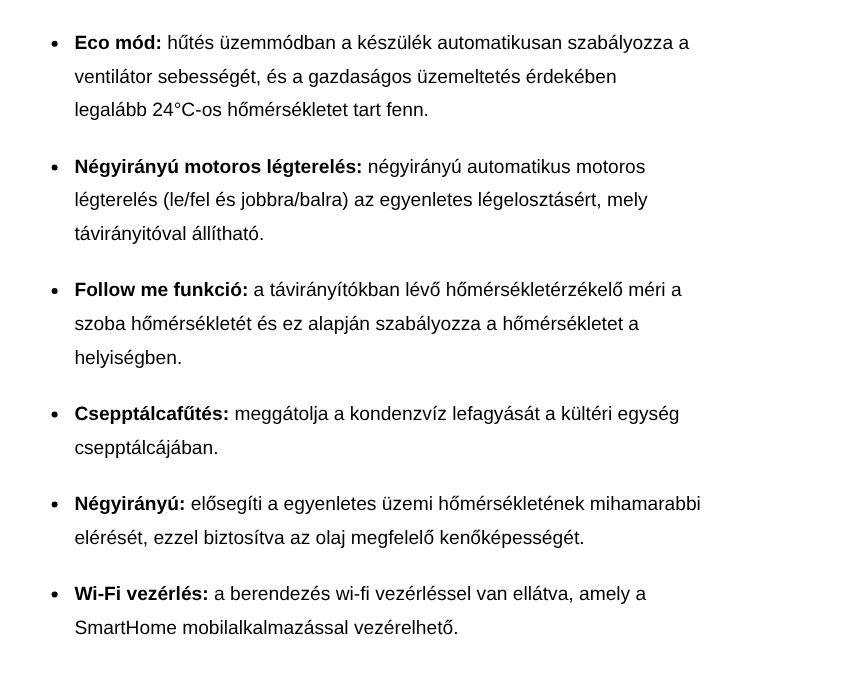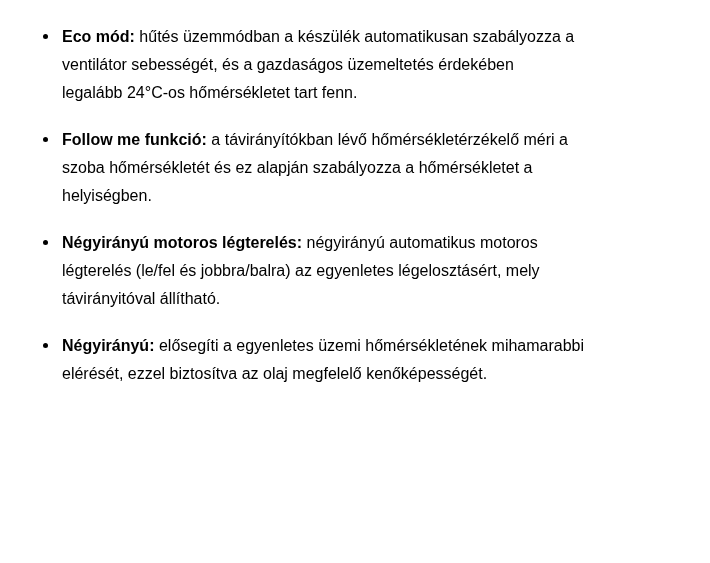--- a/index.html
+++ b/index.html
@@ -60,37 +60,49 @@
     <li>
       <span class="bullet-dot"></span>
       <span class="feature-term">Eco mód:</span>
       <span class="feature-desc">hűtés üzemmódban a készülék automatikusan szabályozza a
 ventilátor sebességét, és a gazdaságos üzemeltetés érdekében
 legalább 24°C-os hőmérsékletet tart fenn.</span>
     </li>
 
     <li>
       <span class="bullet-dot"></span>
+      <span class="feature-term">Négyirányú motoros légterelés:</span>
+      <span class="feature-desc">négyirányú automatikus motoros
+légterelés (le/fel és jobbra/balra) az egyenletes légelosztásért, mely
+távirányitóval állítható.</span>
+    </li>
+
+    <li>
+      <span class="bullet-dot"></span>
       <span class="feature-term">Follow me funkció:</span>
       <span class="feature-desc">a távirányítókban lévő hőmérsékletérzékelő méri a
 szoba hőmérsékletét és ez alapján szabályozza a hőmérsékletet a
 helyiségben.</span>
     </li>
 
     <li>
       <span class="bullet-dot"></span>
-      <span class="feature-term">Négyirányú motoros légterelés:</span>
-      <span class="feature-desc">négyirányú automatikus motoros
-légterelés (le/fel és jobbra/balra) az egyenletes légelosztásért, mely
-távirányitóval állítható.</span>
+      <span class="feature-term">Csepptálcafűtés:</span>
+      <span class="feature-desc">meggátolja a kondenzvíz lefagyását a kültéri egység
+csepptálcájában.</span>
     </li>
-
 
     <li>
       <span class="bullet-dot"></span>
       <span class="feature-term">Négyirányú:</span>
       <span class="feature-desc">elősegíti a egyenletes üzemi hőmérsékletének mihamarabbi
 elérését, ezzel biztosítva az olaj megfelelő kenőképességét.</span>
     </li>
 
+    <li>
+      <span class="bullet-dot"></span>
+      <span class="feature-term">Wi-Fi vezérlés:</span>
+      <span class="feature-desc">a berendezés wi-fi vezérléssel van ellátva, amely a
+SmartHome mobilalkalmazással vezérelhető.</span>
+    </li>
 
   </ul>
 </div>
 
 </body></html>

